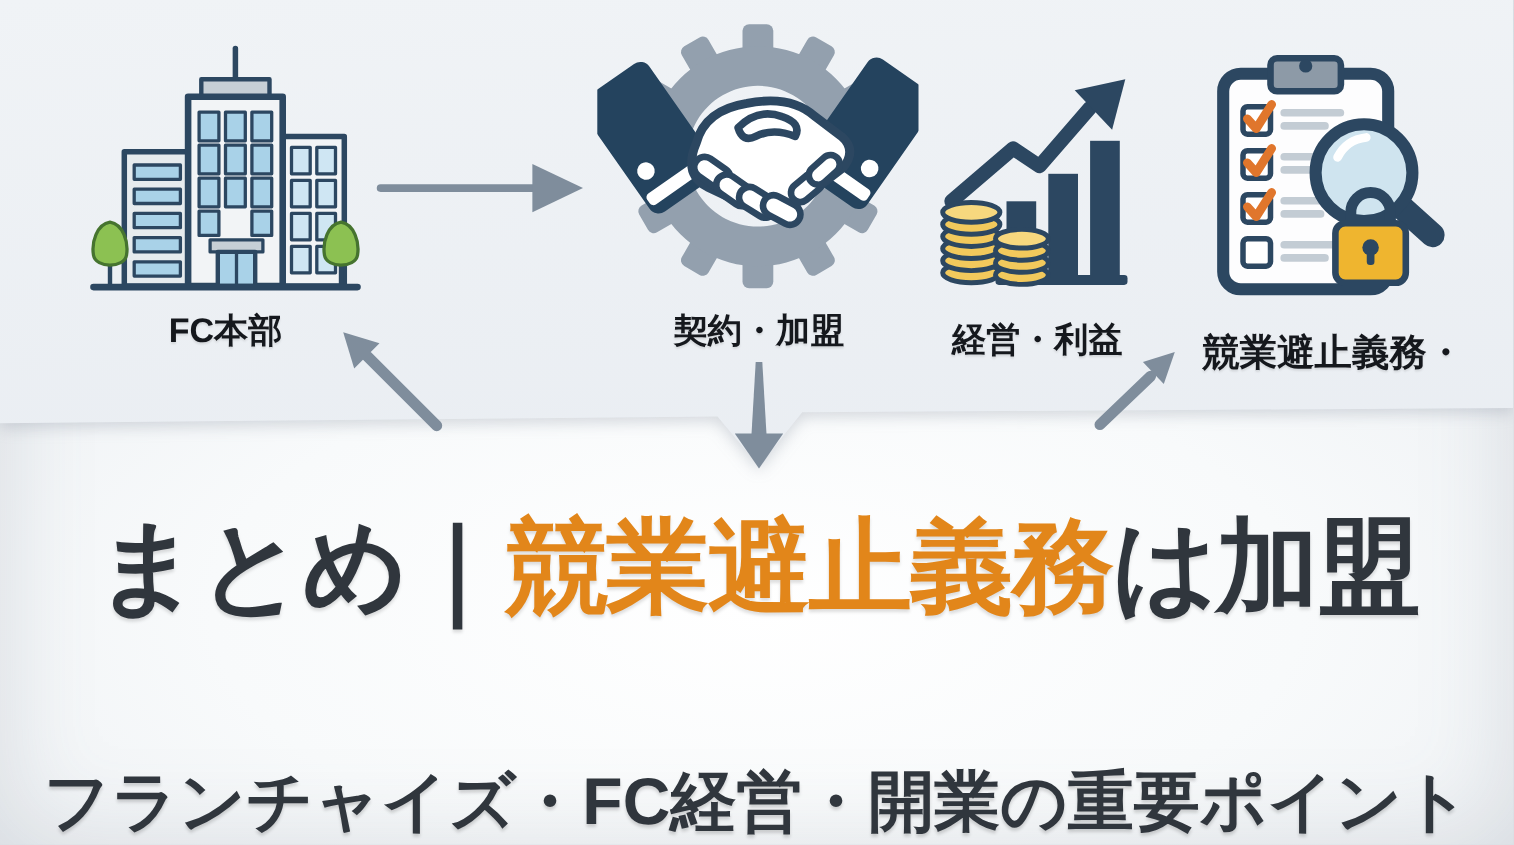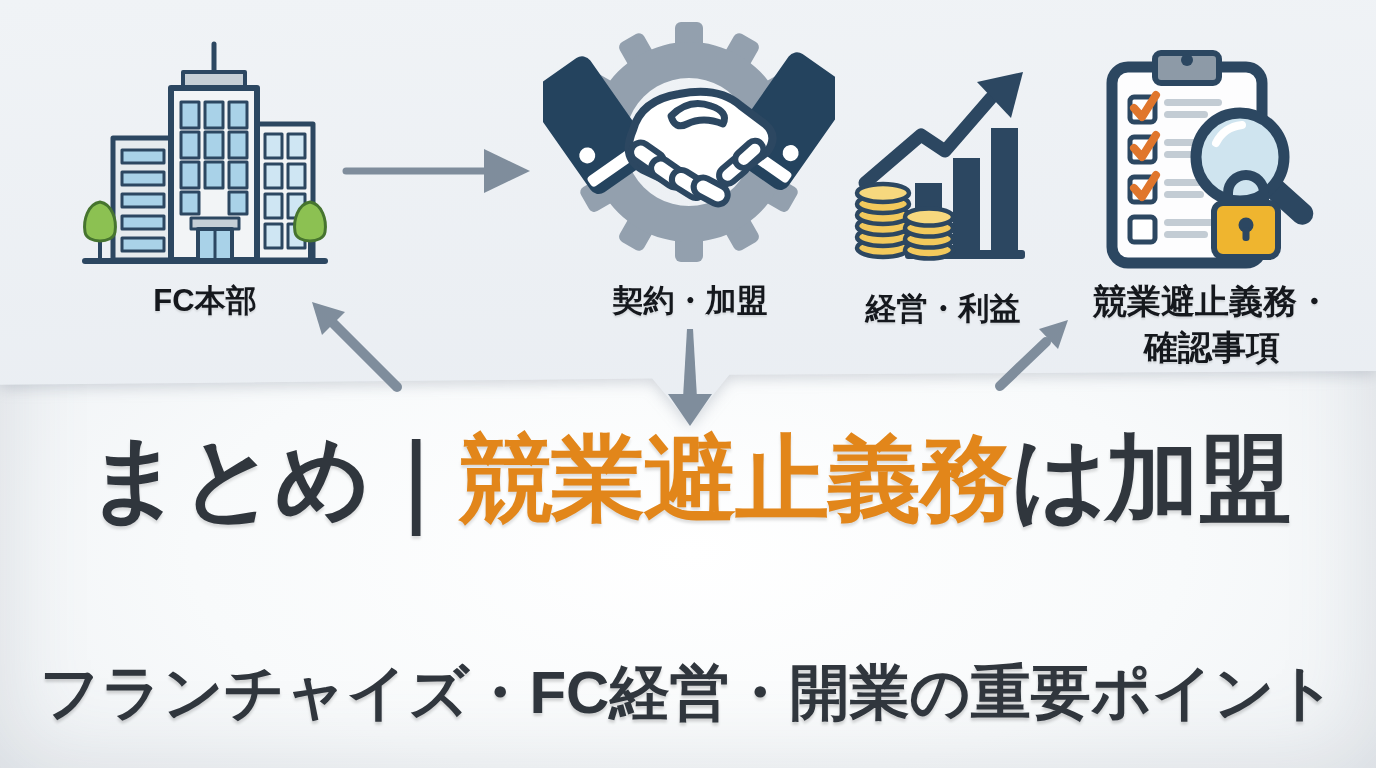--- a/index.html
+++ b/index.html
@@ -14,22 +14,22 @@
     position:absolute;inset:0;
     background:linear-gradient(178deg,#f0f3f6 0%,#e9edf2 60%,#e4e9ef 100%);
     clip-path:polygon(0 0,100% 0,100% 48.3%,53% 48.8%,50.15% 55.2%,47.4% 49.3%,0 50.1%);
   }
   .icon{position:absolute;}
   .node-label{
     position:absolute;font-weight:900;color:#15181d;font-size:31px;line-height:45px;
     text-align:center;letter-spacing:0px;white-space:nowrap;
     text-shadow:0 2px 2px rgba(0,0,0,.10);
   }
-  .node-label.two-line{white-space:normal;line-height:46px;font-size:34px;}
-  .headline{position:absolute;left:0;width:1376px;text-align:center;font-weight:900;}
+  .node-label.two-line{white-space:normal;line-height:46px;font-size:34px;margin-top:20px;}
+  .headline{position:absolute;left:0;width:1376px;text-align:center;font-weight:900;margin-top:36px;}
   .h-line{font-size:94px;letter-spacing:-2px;line-height:1.0;white-space:nowrap;
     text-shadow:0 3px 3px rgba(0,0,0,.13);}
   .seg-dark{color:#30363d;}
   .seg-orange{color:#e2861a;}
   .seg-blue{color:#1b6db8;}
   .subtitle{font-size:60px;letter-spacing:0px;color:#30363d;line-height:1.1;white-space:nowrap;
     text-shadow:0 3px 3px rgba(0,0,0,.16);}
   svg{display:block;}
 </style>
 </head>
@@ -236,21 +236,20 @@
   </svg>
 
   <div class="node-label" style="left:95px;top:278px;width:220px">FC本部</div>
 
   <div class="node-label" style="left:565px;top:278px;width:250px">契約・加盟</div>
 
   <div class="node-label" style="left:818px;top:286px;width:250px">経営・利益</div>
 
   <div class="node-label two-line" style="left:1062px;top:278px;width:300px">
     <span>競業避止義務・</span><br>
-    <span>確認事項</span>
   </div>
 
   <div class="headline h-line" style="top:432px">
     <span class="seg-dark">まとめ｜</span><span class="seg-orange">競業避止義務</span><span class="seg-dark">は加盟</span>
   </div>
 
 
   <div class="headline subtitle" style="top:660px">フランチャイズ・FC経営・開業の重要ポイント</div>
 
 </div>

